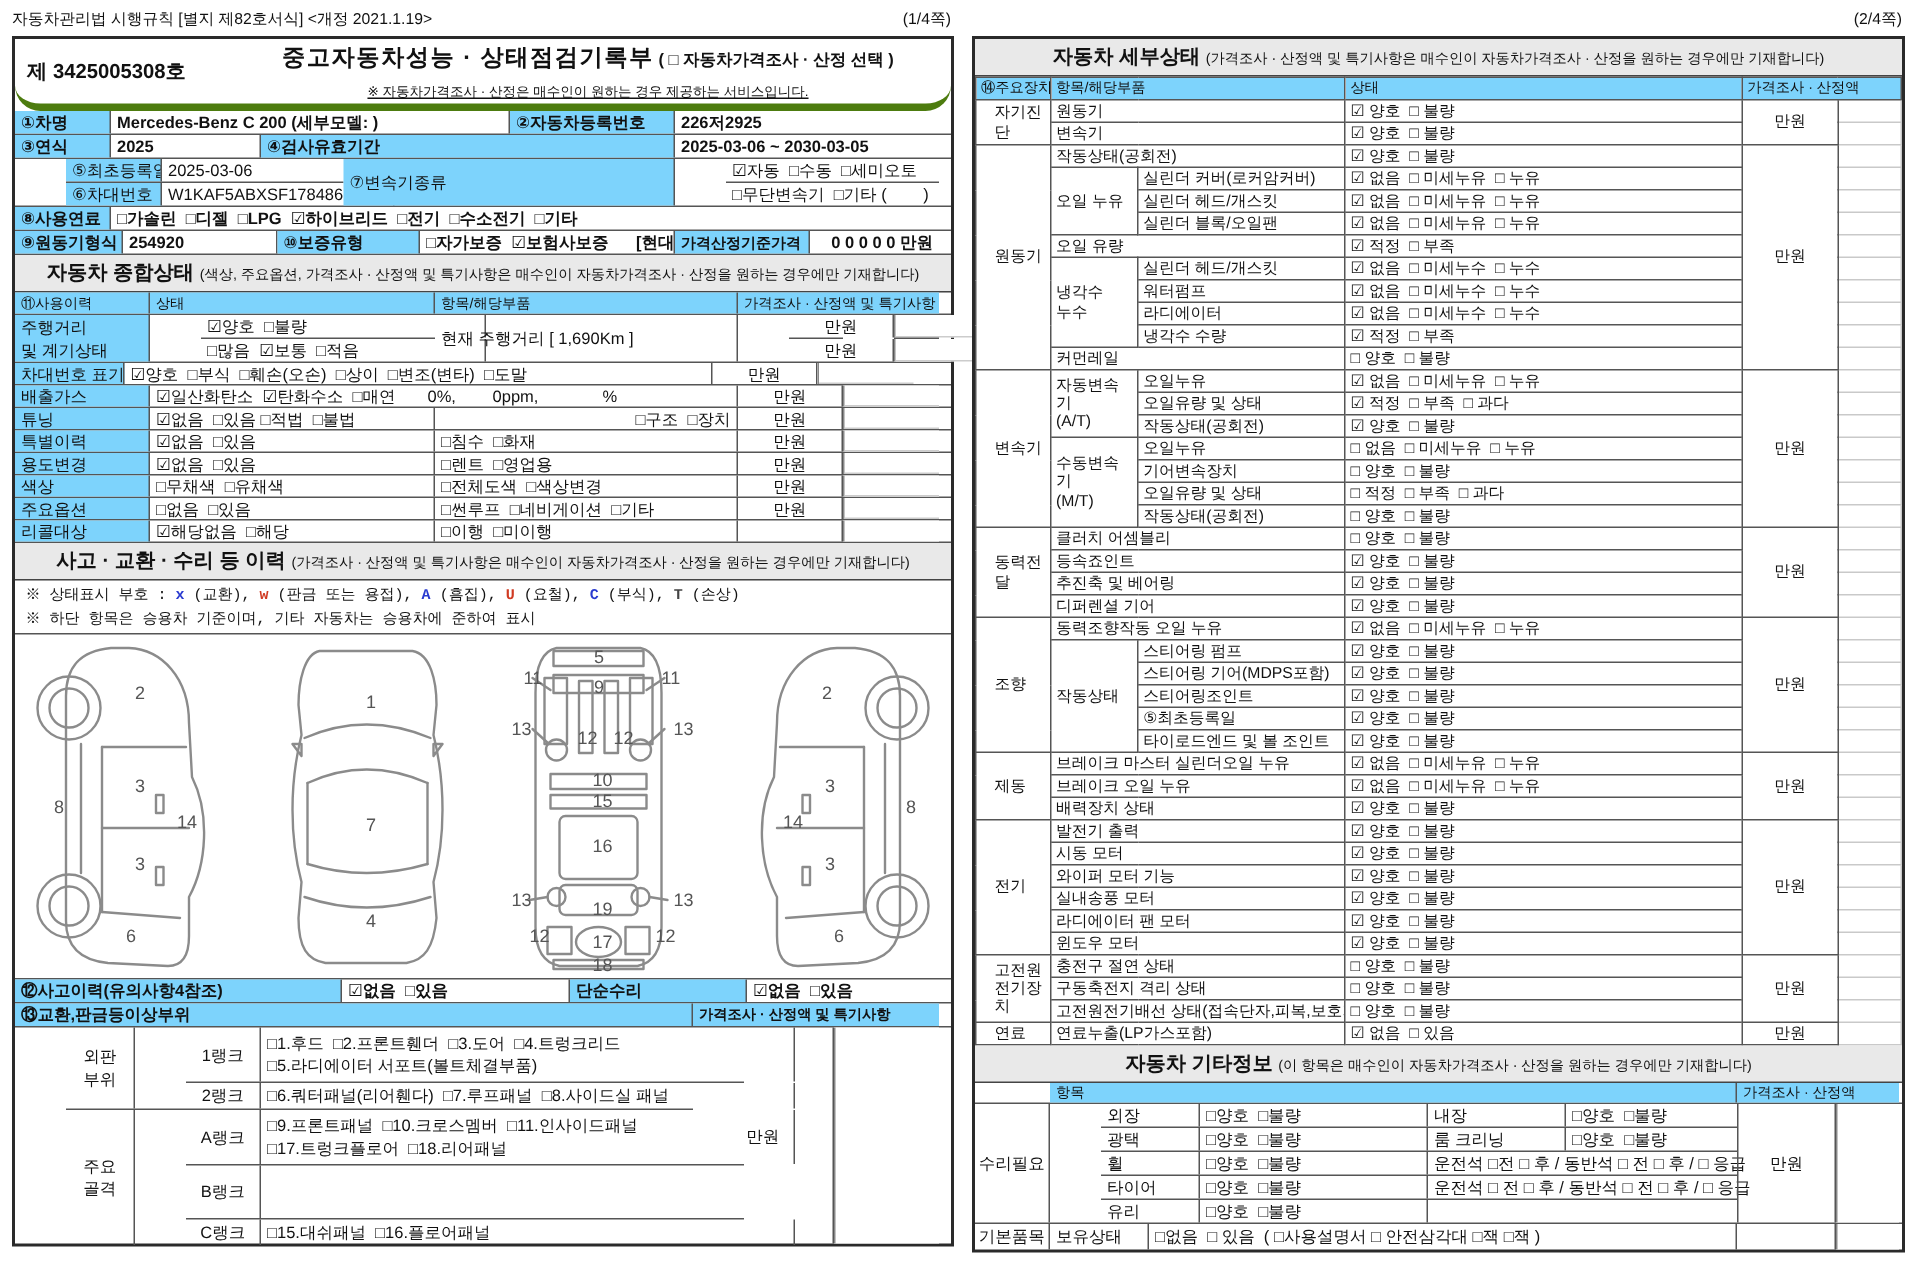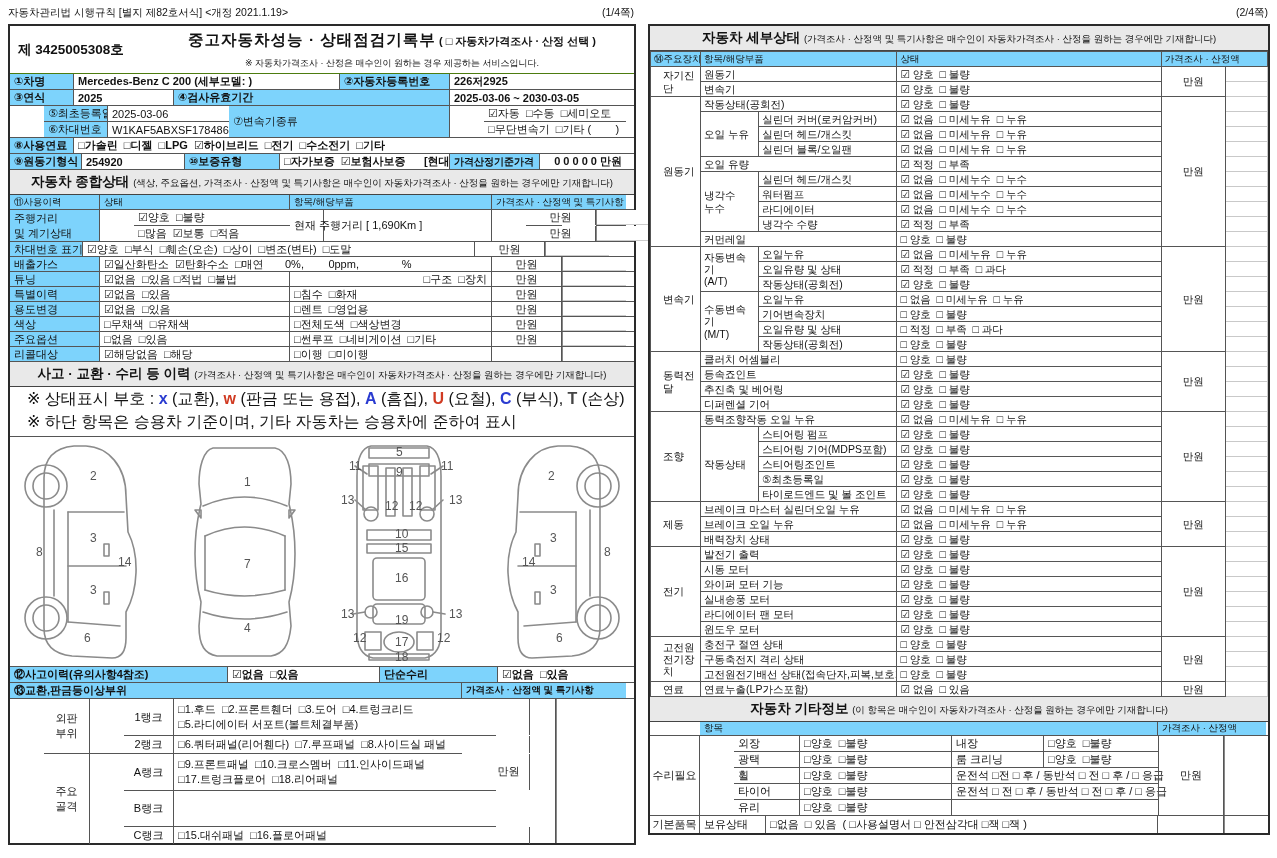--- a/index.html
+++ b/index.html
@@ -27,30 +27,30 @@
   .c.last { border-right: none; }
   .h16 { height: 16px; font-weight: bold; } .h15 { height: 15px; }
   .lab { background: #7dd3fc; }
   .ctr { justify-content: center; }
   .stack { display: flex; flex-direction: column; flex: 0 0 auto; padding-left: 34px; }
   .stack > .sr { display: flex; flex: 1 1 auto; }
   .stack > .sr + .sr { border-top: 1px solid #555; }
   .blank { border-right: none; border-left: 1px solid #888; background: #fff; }
   .blank-lite { box-shadow: inset 0 -1px 0 #ccc; }
   
-  .titleblock { display: flex; height: 48px; border-bottom: 1px solid #4d7c0f; align-items: center; }
+  .titleblock { display: flex; height: 48px; border-bottom: 5px solid #4d7c0f; align-items: center; border-radius: 17px; }
   .docno { flex: 0 0 140px; font-weight: bold; font-size: 13.5px; padding-left: 8px; }
   .titlewrap { flex: 1 1 auto; text-align: center; }
   .bigtitle { font-size: 15.5px; font-weight: bold; letter-spacing: 1px; }
   .titleopt { font-size: 11px; font-weight: bold; }
-  .titlenote { font-size: 9px; margin-top: 6px; }
+  .titlenote { font-size: 9px; margin-top: 6px; text-decoration: underline; }
   .sm { font-size: 10px; }
   .xs { font-size: 9.5px; }
   
-  .noteline { padding: 1px 17px; font-size: 16px; white-space: pre; overflow: hidden; }
+  .noteline { padding: 1px 7px; font-size: 10px; white-space: pre; overflow: hidden; font-family: Liberation Mono, monospace; }
   
   .diagrams { display: flex; justify-content: space-evenly; align-items: center; height: 230px; border-bottom: 1px solid #555; }
   .diagrams svg { display: block; }
   .diagrams path, .diagrams rect, .diagrams circle, .diagrams ellipse, .diagrams line {
     fill: none; stroke: #8b8b8b; stroke-width: 1.6; stroke-linejoin: round; stroke-linecap: round;
   }
   .diagrams text { fill: #555; font-size: 12px; font-family: "Liberation Sans", sans-serif; stroke: none; }
   
   #detail-table { border-collapse: collapse; table-layout: fixed; width: 618px; font-size: 10.5px; }
   #detail-table td { border: 1px solid #555; height: 15px; padding: 0 3px; overflow: hidden; white-space: pre; line-height: 1.15; }

